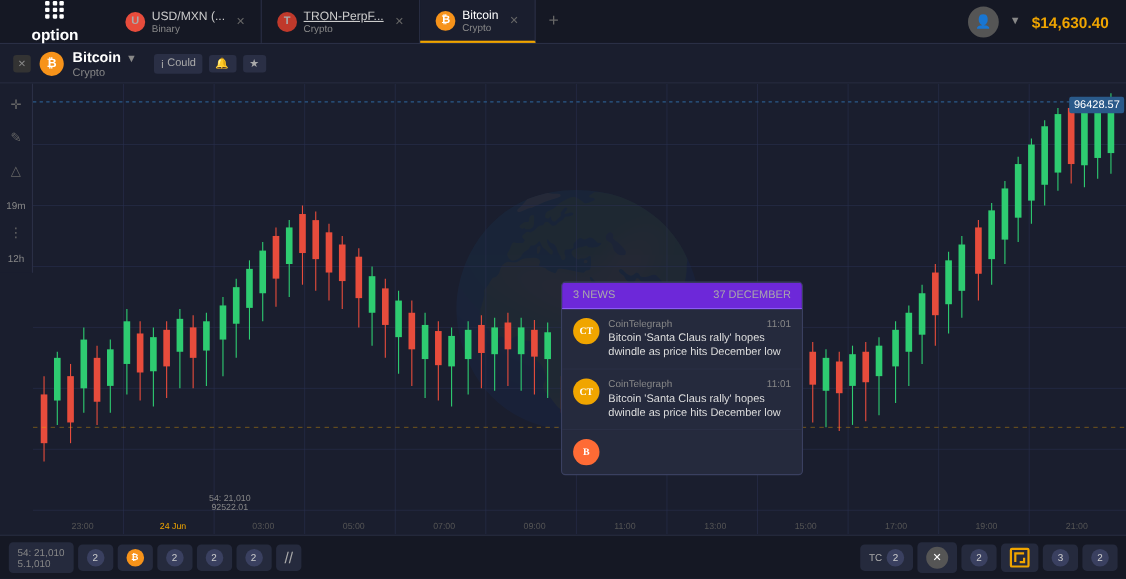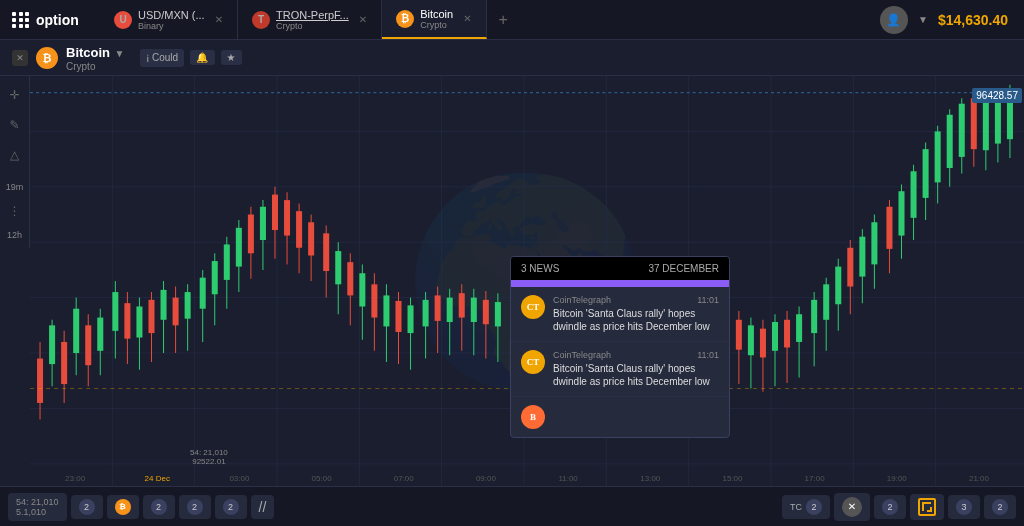--- a/index.html
+++ b/index.html
@@ -25,20 +25,21 @@
     }
     .logo {
       width: 100px;
       display: flex;
       align-items: center;
       padding: 0 12px;
       color: #fff;
       font-size: 14px;
       font-weight: bold;
       gap: 6px;
+      flex-direction: column;
     }
     .logo-icon {
       display: grid;
       grid-template-columns: 1fr 1fr 1fr;
       gap: 2px;
       width: 18px;
     }
     .logo-dot { width: 4px; height: 4px; background: #fff; border-radius: 1px; }
     .tabs-area {
       display: flex;
@@ -229,24 +230,24 @@
       background: #252a3d;
       border: 1px solid #3a4060;
       border-radius: 4px;
       z-index: 20;
       overflow: hidden;
     }
     .news-header {
       display: flex;
       justify-content: space-between;
       padding: 6px 10px;
-      background: #000000;
+      background: #6d28d9;
       font-size: 10px;
       color: #aaa;
-      border-bottom: 7px solid #8b5cf6;
+      border-bottom: 1px solid #8b5cf6;
     }
     .news-item {
       display: flex;
       gap: 8px;
       padding: 8px 10px;
       border-bottom: 1px solid #2a2f45;
       cursor: pointer;
     }
     .news-item:last-child { border-bottom: none; }
     .news-source-icon {
@@ -783,21 +784,21 @@
       <line x1="0" y1="282" x2="990" y2="282" stroke="#f0a500" stroke-width="0.7" stroke-dasharray="4,4" opacity="0.5"></line>
     </svg>
 
     <div style="position:absolute; bottom:20px; left:160px; font-size:9px; color:#aaa;">
       <div style="color:#888; font-size:8px;">54: 21,010</div>
       <div style="color:#888; font-size:8px;text-align:center;">92522.01</div>
     </div>
 
     <div class="time-axis">
       <div class="time-tick">23:00</div>
-      <div class="time-tick" style="color:#f0a500;">24 Dec</div>
+      <div class="time-tick" style="color:#f0a500;">24 Jun</div>
       <div class="time-tick">03:00</div>
       <div class="time-tick">05:00</div>
       <div class="time-tick">07:00</div>
       <div class="time-tick">09:00</div>
       <div class="time-tick">11:00</div>
       <div class="time-tick">13:00</div>
       <div class="time-tick">15:00</div>
       <div class="time-tick">17:00</div>
       <div class="time-tick">19:00</div>
       <div class="time-tick">21:00</div>

